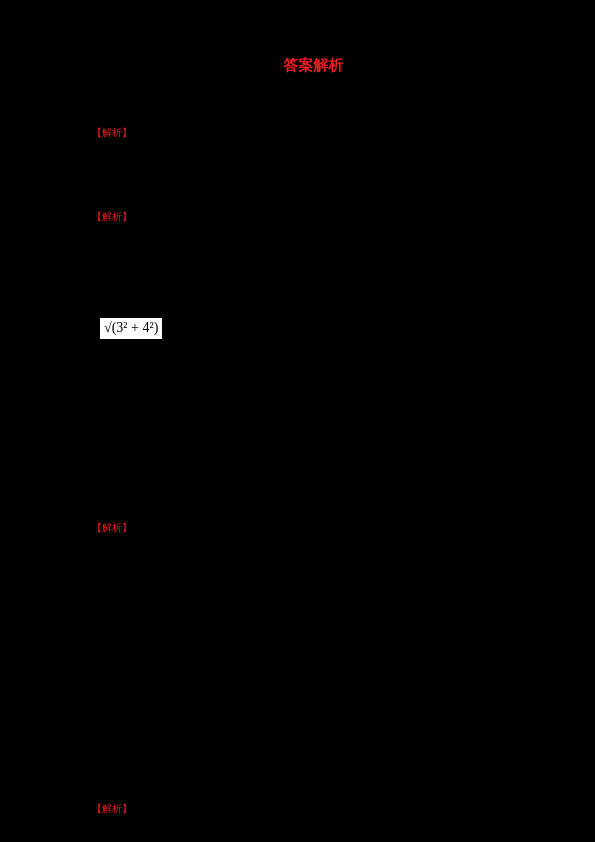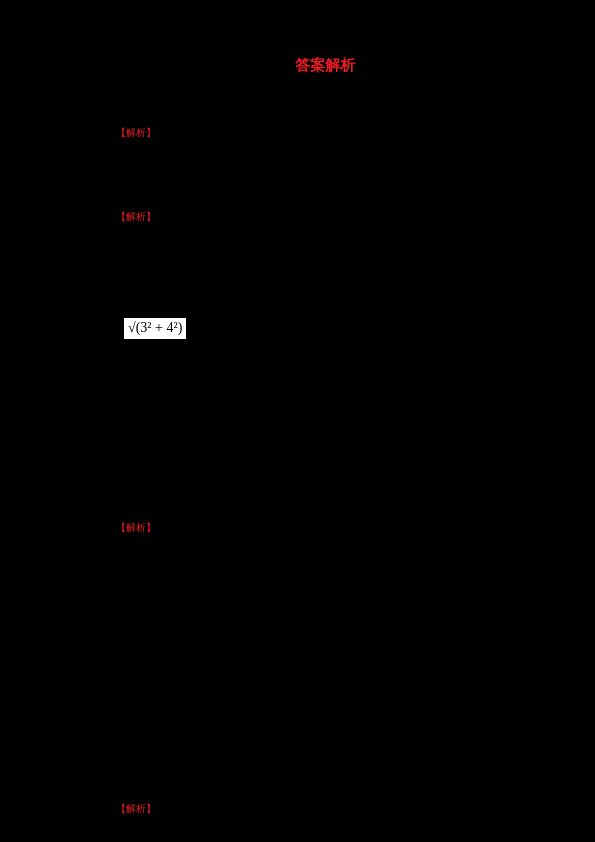--- a/index.html
+++ b/index.html
@@ -9,21 +9,21 @@
     height: 842px;
     background: #000;
     font-family: "SimSun", "Microsoft YaHei", serif;
     font-size: 14px;
     color: #000;
     position: relative;
   }
   .page {
     width: 595px;
     height: 660px;
-    padding: 50px 60px 50px 116px;
+    padding: 50px 60px 50px 92px;
     box-sizing: border-box;
     line-height: 2;
   }
   .title {
     text-align: center;
     color: #ed1c24;
     font-weight: bold;
     font-size: 15px;
     margin-bottom: 10px;
   }

